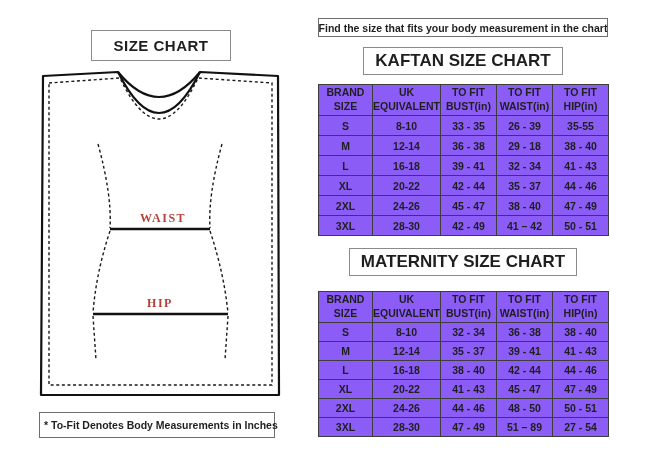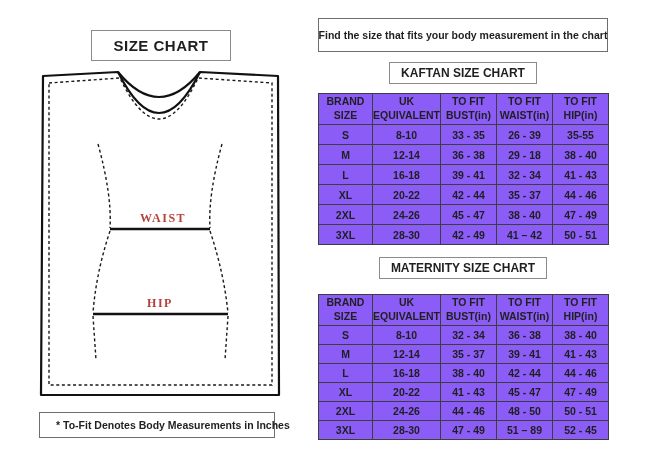--- a/index.html
+++ b/index.html
@@ -13,29 +13,29 @@
     font-weight:bold;text-align:center;
   }
   
   .title-box{
     position:absolute;left:91px;top:30px;width:140px;height:31px;
     font-size:15px;letter-spacing:.5px;border-color:#8a8a8a;
   }
   .diagram{position:absolute;left:33px;top:63px;}
   .footnote-box{
     position:absolute;left:39px;top:412px;width:236px;height:26px;
-    font-size:10.5px;justify-content:flex-start;padding-left:16px;text-align:left;
+    font-size:10.5px;justify-content:flex-start;padding-left:4px;text-align:left;
     border-color:#6e6e6e;white-space:nowrap;
   }
   
   .right-col{position:absolute;left:318px;top:18px;width:290px;}
-  .banner-box{height:34px;font-size:10.5px;white-space:nowrap;border-color:#6e6e6e;}
+  .banner-box{height:19px;font-size:10.5px;white-space:nowrap;border-color:#6e6e6e;}
   .table-title{
     margin:10px auto 0 auto;width:fit-content;padding:3px 11px;
-    font-size:12px;border-color:#8a8a8a;white-space:nowrap;
+    font-size:17px;border-color:#8a8a8a;white-space:nowrap;
   }
   .table-title.second{margin-top:12px;}
   table{
     border-collapse:collapse;table-layout:fixed;width:290px;margin-top:9px;
     background:#8b5cf6;
   }
   table.maternity{margin-top:15px;}
   th,td{
     border:1px solid #3d3d3d;font-weight:bold;text-align:center;
     padding:0;overflow:hidden;
@@ -207,19 +207,19 @@
             <td>24-26</td>
             <td>44 - 46</td>
             <td>48 - 50</td>
             <td>50 - 51</td>
           </tr>
           <tr>
             <td>3XL</td>
             <td>28-30</td>
             <td>47 - 49</td>
             <td>51 – 89</td>
-            <td>52 - 45</td>
+            <td>27 - 54</td>
           </tr>
         </tbody>
       </table>
   </div>
 
 </div>
 
 </body></html>

